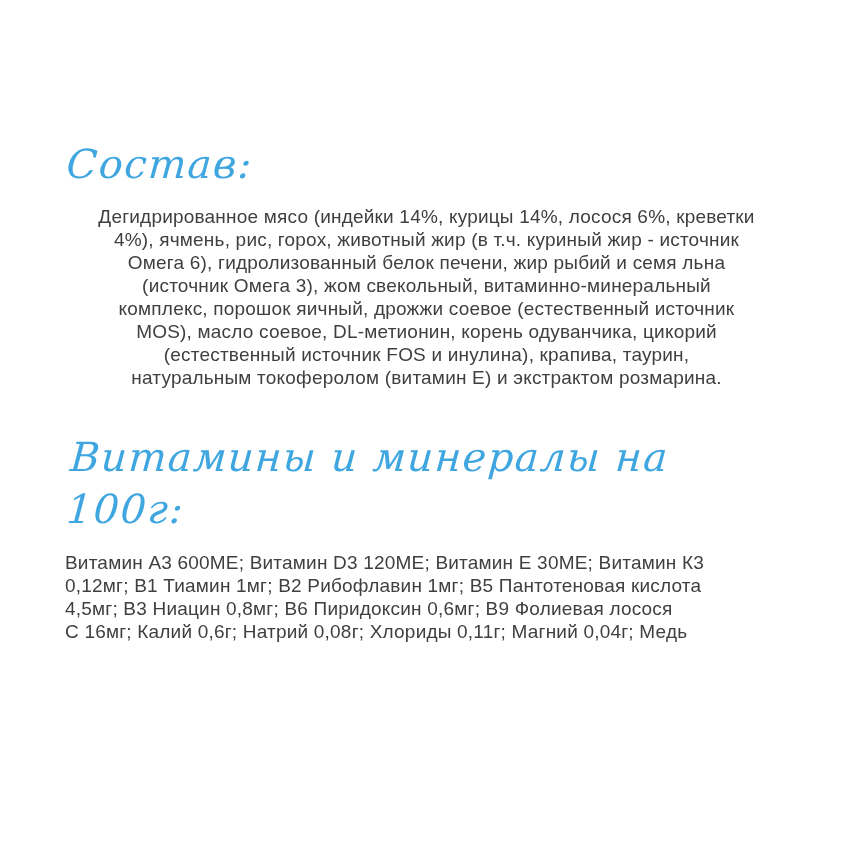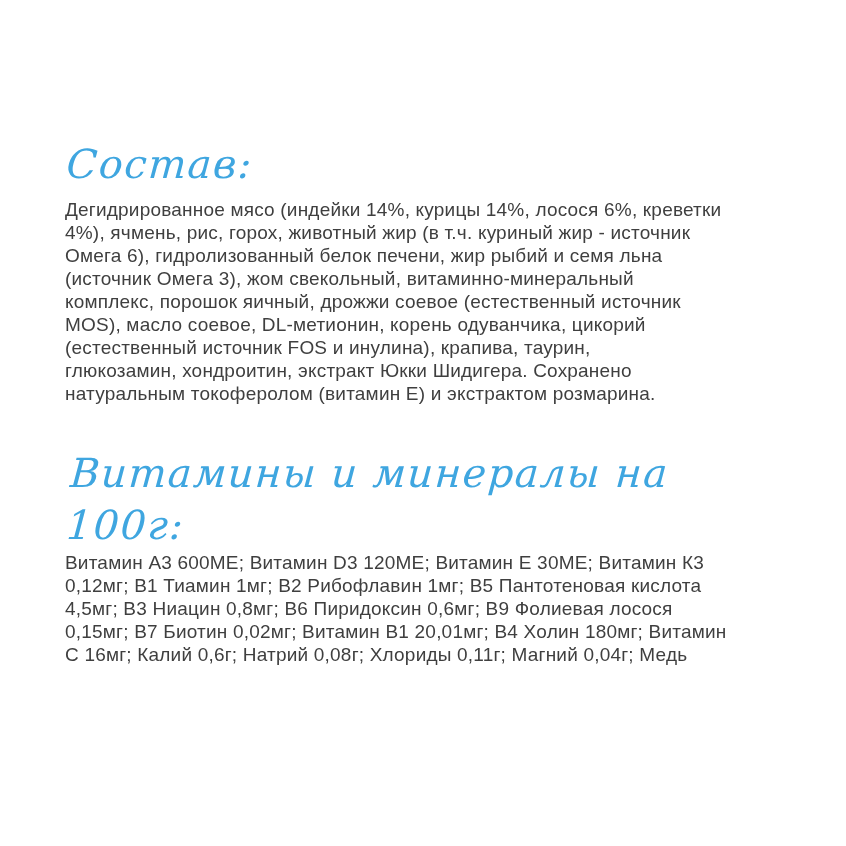--- a/index.html
+++ b/index.html
@@ -34,45 +34,43 @@
   .heading-composition{margin-top:138px;}
   .heading-vitamins{margin-top:42px;}
   .body-text{
     color:var(--ink);
     font-size:19px;
     line-height:23px;
     font-weight:300;
     letter-spacing:0.2px;
   }
   .body-text .line{white-space:nowrap;}
-  .text-composition{margin-top:8px;}
-  .text-vitamins{margin-top:0;}
+  .text-composition{margin-top:15px;text-align:center;}
+  .text-vitamins{margin-top:16px;}
 </style>
 </head>
 <body>
 
 <div class="page">
 
   <h1 class="script-heading heading-composition">Состав:</h1>
 
   <div class="body-text text-composition">
     <div class="line">Дегидрированное мясо (индейки 14%, курицы 14%, лосося 6%, креветки</div>
     <div class="line">4%), ячмень, рис, горох, животный жир (в т.ч. куриный жир - источник</div>
     <div class="line">Омега 6), гидролизованный белок печени, жир рыбий и семя льна</div>
     <div class="line">(источник Омега 3), жом свекольный, витаминно-минеральный</div>
     <div class="line">комплекс, порошок яичный, дрожжи соевое (естественный источник</div>
     <div class="line">MOS), масло соевое, DL-метионин, корень одуванчика, цикорий</div>
     <div class="line">(естественный источник FOS и инулина), крапива, таурин,</div>
-    <div class="line">глюкозамин, хондроитин, экстракт Юкки Шидигера. Сохранено</div>
     <div class="line">натуральным токоферолом (витамин Е) и экстрактом розмарина.</div>
   </div>
 
   <h1 class="script-heading heading-vitamins">Витамины и минералы на 100г:</h1>
 
   <div class="body-text text-vitamins">
     <div class="line">Витамин А3 600МЕ; Витамин D3 120МЕ; Витамин Е 30МЕ; Витамин К3</div>
     <div class="line">0,12мг; В1 Тиамин 1мг; В2 Рибофлавин 1мг; В5 Пантотеновая кислота</div>
     <div class="line">4,5мг; В3 Ниацин 0,8мг; В6 Пиридоксин 0,6мг; В9 Фолиевая лосося</div>
-    <div class="line">0,15мг; В7 Биотин 0,02мг; Витамин В1 20,01мг; В4 Холин 180мг; Витамин</div>
     <div class="line">С 16мг; Калий 0,6г; Натрий 0,08г; Хлориды 0,11г; Магний 0,04г; Медь</div>
   </div>
 
 </div>
 
 </body></html>

